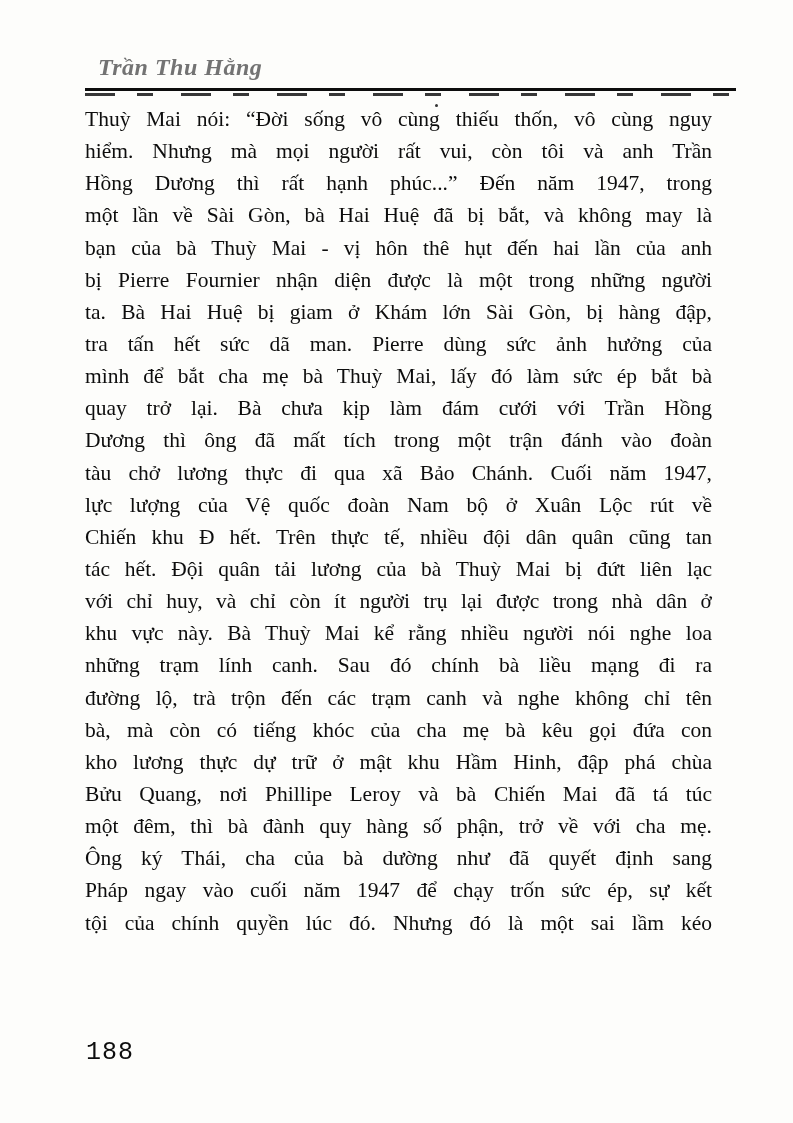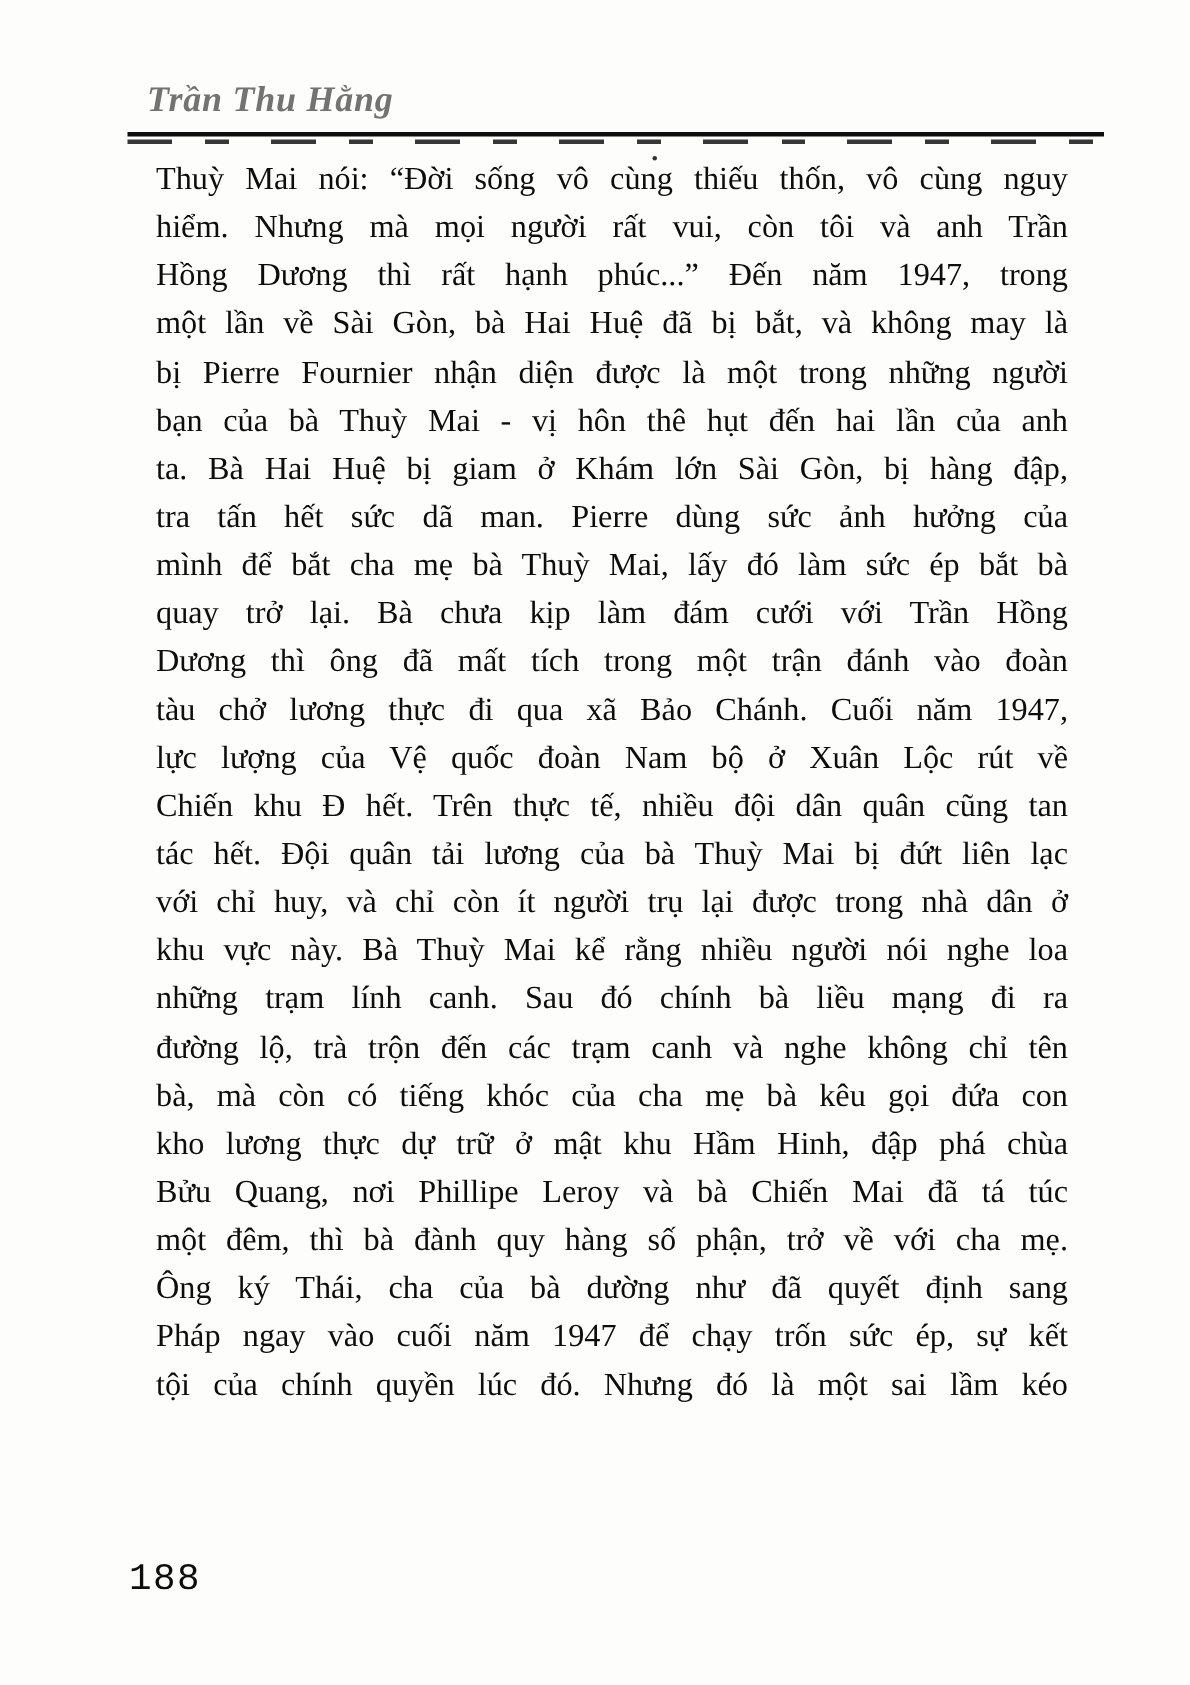--- a/index.html
+++ b/index.html
@@ -59,21 +59,20 @@
   .text-line {
     height: 32.15px;
     line-height: 32.15px;
     font-size: 21.5px;
     color: #0d0d0d;
     text-align: justify;
     text-align-last: justify;
     white-space: nowrap;
     overflow: visible;
     word-spacing: 0.5px;
-    margin-left: 19px;
   }
   
   .text-line::after { content: ""; display: inline-block; width: 0; }
   .page-number {
     position: absolute;
     left: 86px;
     top: 1038px;
     font-size: 25px;
     letter-spacing: 1px;
     color: #0d0d0d;
@@ -99,22 +98,22 @@
   <div class="header-rule"></div>
   <div class="header-rule-shadow"></div>
 
   <div class="scan-speck"></div>
 
   <div class="body-text" id="body-lines">
       <div class="text-line">Thuỳ Mai nói: “Đời sống vô cùng thiếu thốn, vô cùng nguy</div>
       <div class="text-line">hiểm. Nhưng mà mọi người rất vui, còn tôi và anh Trần</div>
       <div class="text-line">Hồng Dương thì rất hạnh phúc...” Đến năm 1947, trong</div>
       <div class="text-line">một lần về Sài Gòn, bà Hai Huệ đã bị bắt, và không may là</div>
+      <div class="text-line">bạn của bà Thuỳ Mai - vị hôn thê hụt đến hai lần của anh</div>
       <div class="text-line">bị Pierre Fournier nhận diện được là một trong những người</div>
-      <div class="text-line">bạn của bà Thuỳ Mai - vị hôn thê hụt đến hai lần của anh</div>
       <div class="text-line">ta. Bà Hai Huệ bị giam ở Khám lớn Sài Gòn, bị hàng đập,</div>
       <div class="text-line">tra tấn hết sức dã man. Pierre dùng sức ảnh hưởng của</div>
       <div class="text-line">mình để bắt cha mẹ bà Thuỳ Mai, lấy đó làm sức ép bắt bà</div>
       <div class="text-line">quay trở lại. Bà chưa kịp làm đám cưới với Trần Hồng</div>
       <div class="text-line">Dương thì ông đã mất tích trong một trận đánh vào đoàn</div>
       <div class="text-line">tàu chở lương thực đi qua xã Bảo Chánh. Cuối năm 1947,</div>
       <div class="text-line">lực lượng của Vệ quốc đoàn Nam bộ ở Xuân Lộc rút về</div>
       <div class="text-line">Chiến khu Đ hết. Trên thực tế, nhiều đội dân quân cũng tan</div>
       <div class="text-line">tác hết. Đội quân tải lương của bà Thuỳ Mai bị đứt liên lạc</div>
       <div class="text-line">với chỉ huy, và chỉ còn ít người trụ lại được trong nhà dân ở</div>

